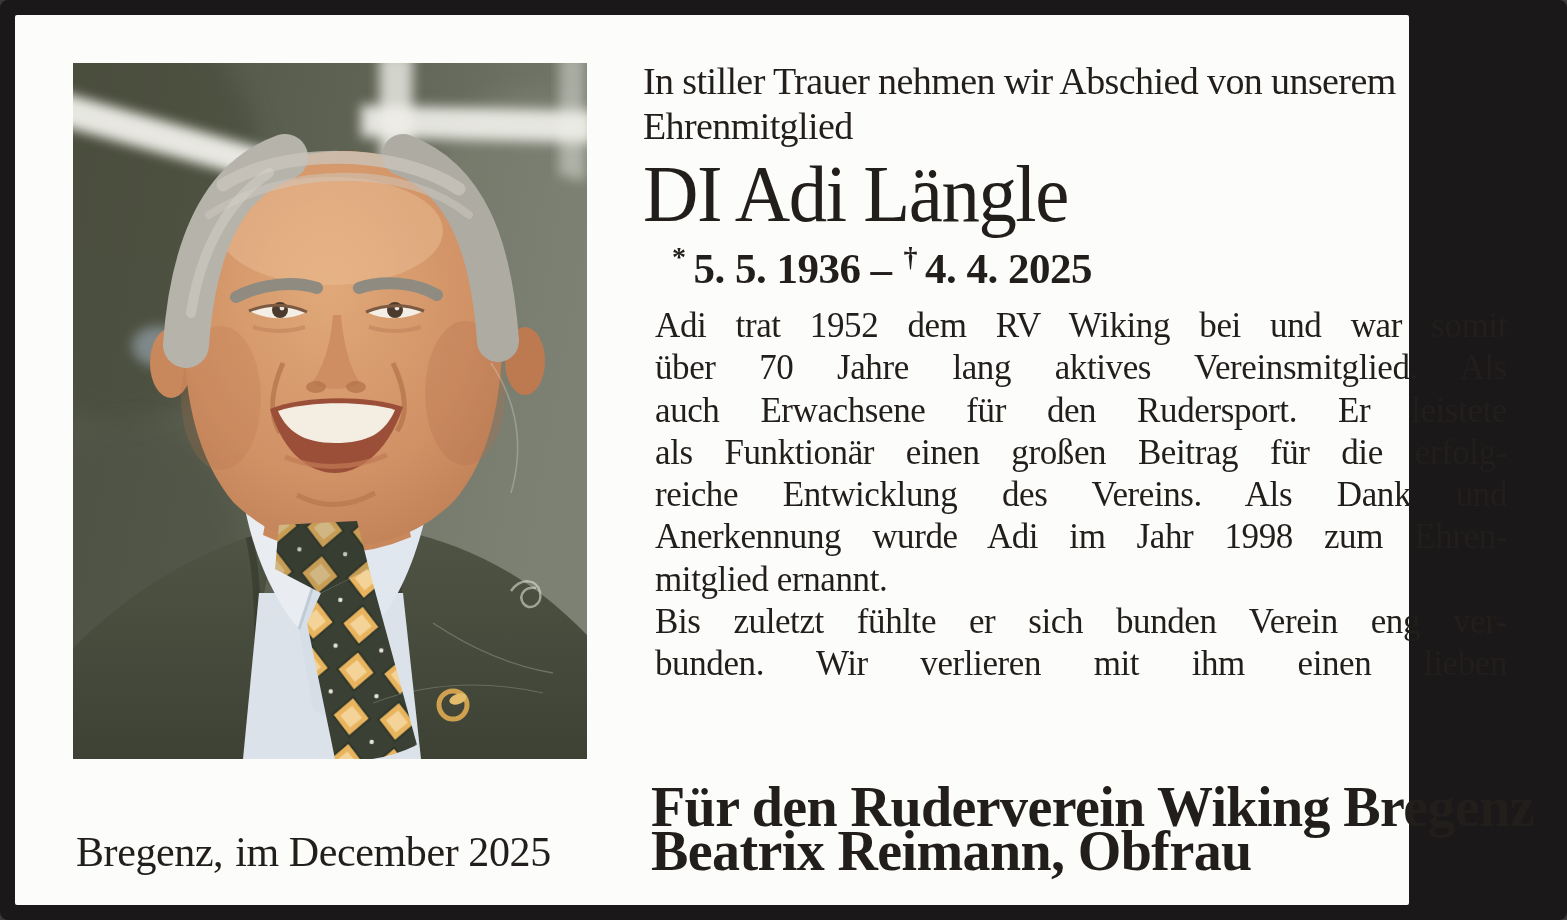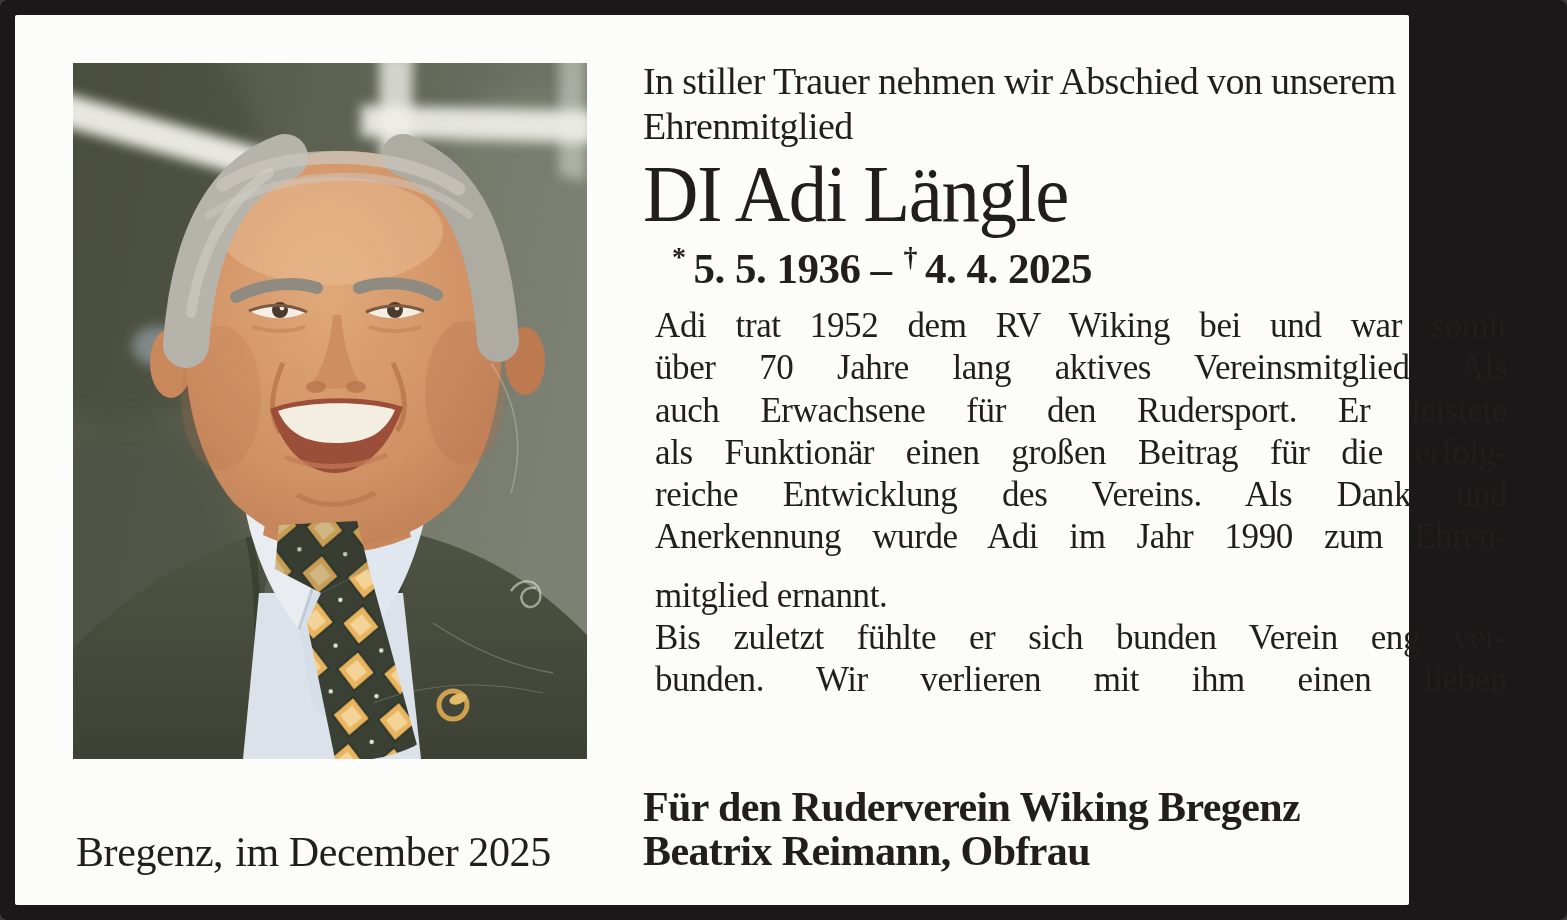--- a/index.html
+++ b/index.html
@@ -14,23 +14,23 @@
   .intro{position:absolute;top:44px;left:0;width:100%;font-size:38px;line-height:45px;letter-spacing:-0.6px;}
   .intro div{white-space:nowrap;}
   .name{position:absolute;top:138px;left:0;font-size:80px;line-height:82px;font-weight:400;margin:0;
         letter-spacing:-1.5px;transform:scaleX(0.96);transform-origin:left;white-space:nowrap;}
   .dates{position:absolute;top:226px;left:0;font-size:43px;font-weight:700;letter-spacing:-0.5px;white-space:nowrap;margin-left:29px;}
   .dates .sym{font-size:28px;vertical-align:17px;font-weight:700;margin-right:8px;}
   .dates .dash{margin:0 12px 0 10px;}
 
   .body{position:absolute;top:290px;left:12px;width:852px;font-size:35px;line-height:42.3px;letter-spacing:-0.4px;}
   .bline{width:100%;text-align:justify;text-align-last:justify;white-space:normal;}
-  .bline.last{text-align:left;text-align-last:left;margin-top:16px;}
+  .bline.last{text-align:left;text-align-last:left;}
 
-  .signoff{position:absolute;top:770px;left:0;font-size:42px;line-height:44px;font-weight:700;letter-spacing:-0.6px;}
+  .signoff{position:absolute;top:770px;left:8px;font-size:56px;line-height:44px;font-weight:700;letter-spacing:-0.6px;}
   .signoff div{white-space:nowrap;}
 
   .placedate{position:absolute;left:61px;top:813px;font-size:42px;letter-spacing:-0.4px;white-space:nowrap;}
   .placedate .place{font-weight:400;margin-right:12px;}
 </style>
 </head>
 <body>
 
 <div class="stage">
   <div class="card">
@@ -167,21 +167,21 @@
       <div class="dates">
         <span class="sym">*</span><span>5. 5. 1936</span><span class="dash">–</span><span class="sym">†</span><span>4. 4. 2025</span>
       </div>
 
       <div class="body">
         <div class="bline">Adi trat 1952 dem RV Wiking bei und war somit</div>
         <div class="bline">über 70 Jahre lang aktives Vereinsmitglied. Als</div>
         <div class="bline">auch Erwachsene für den Rudersport. Er leistete</div>
         <div class="bline">als Funktionär einen großen Beitrag für die erfolg-</div>
         <div class="bline">reiche Entwicklung des Vereins. Als Dank und</div>
-        <div class="bline">Anerkennung wurde Adi im Jahr 1990 zum Ehren-</div>
+        <div class="bline">Anerkennung wurde Adi im Jahr 1998 zum Ehren-</div>
         <div class="bline last">mitglied ernannt.</div>
         <div class="bline">Bis zuletzt fühlte er sich bunden Verein eng ver-</div>
         <div class="bline">bunden. Wir verlieren mit ihm einen lieben</div>
       </div>
 
       <div class="signoff">
         <div>Für den Ruderverein Wiking Bregenz</div>
         <div>Beatrix Reimann, Obfrau</div>
       </div>
     </div>

